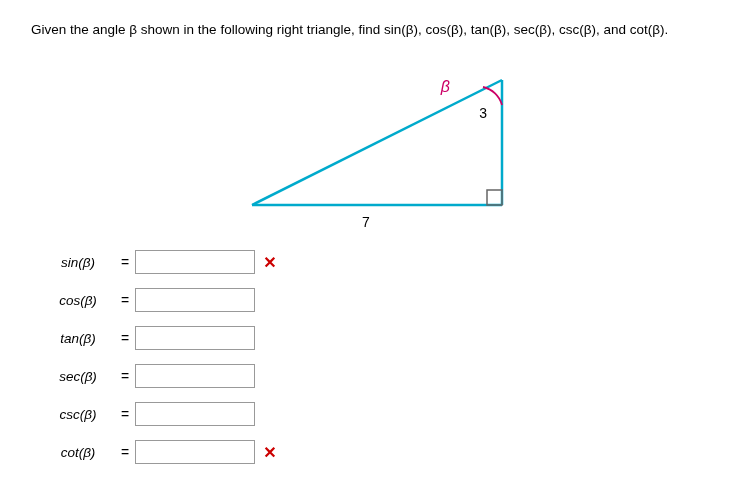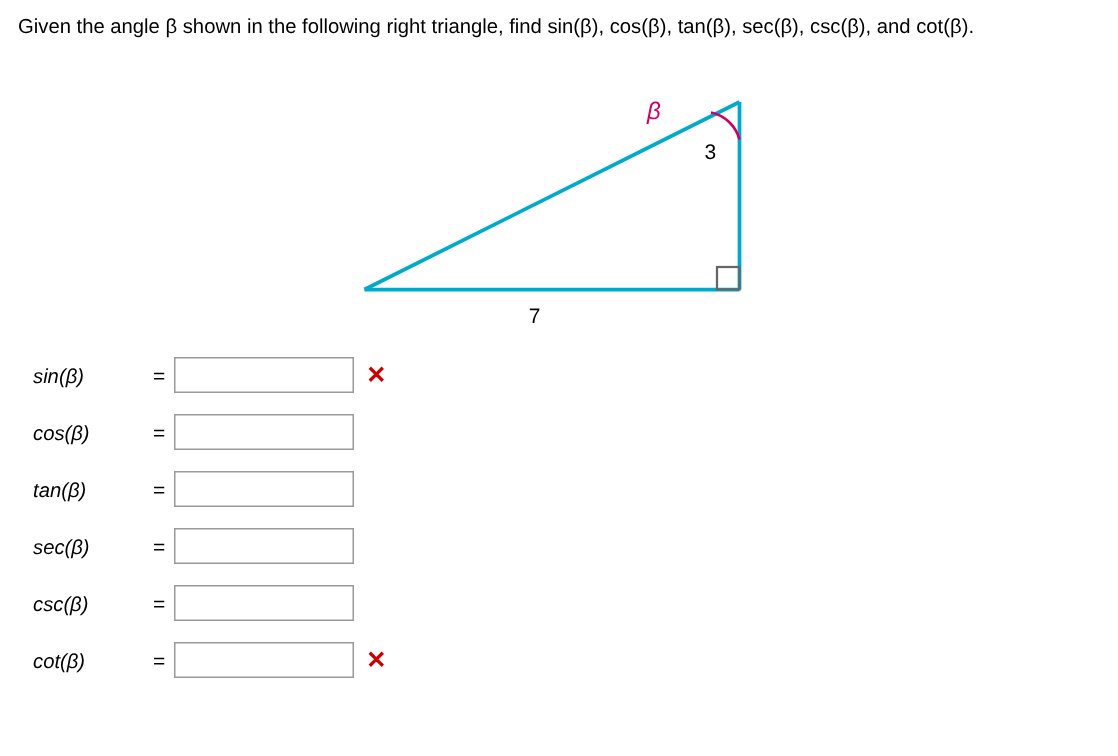--- a/index.html
+++ b/index.html
@@ -7,21 +7,22 @@
       background: #fff;
       font-family: Arial, sans-serif;
       font-size: 14px;
       color: #000;
       width: 745px;
       height: 504px;
       overflow: hidden;
     }
 
     .page {
-      padding: 8px 12px;
+      padding: 20px 12px;
+      margin-left: 19px;
     }
 
     .problem-text {
       font-size: 13.5px;
       line-height: 1.5;
       margin-bottom: 10px;
     }
 
     .triangle-container {
       position: relative;
@@ -64,21 +65,21 @@
 
     .form-row {
       display: flex;
       align-items: center;
       margin-bottom: 14px;
     }
 
     .form-label {
       width: 80px;
       font-size: 13.5px;
-      text-align: left;
+      text-align: center;
       padding-right: 6px;
     }
 
     .form-label span {
       font-style: italic;
     }
 
     .equals {
       margin-right: 6px;
       font-size: 14px;

